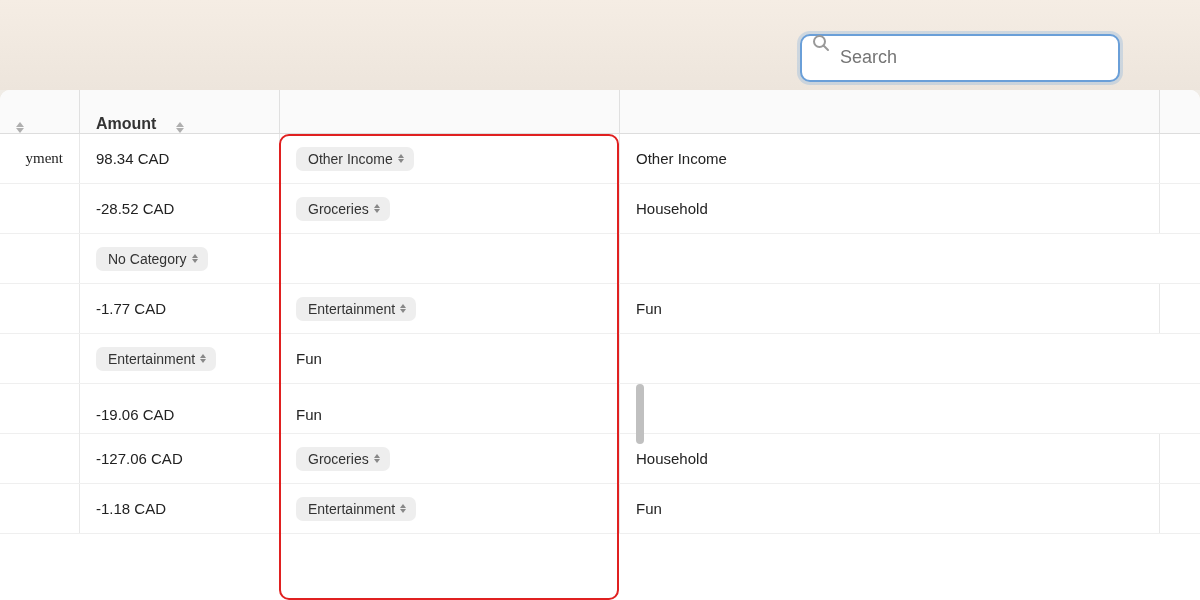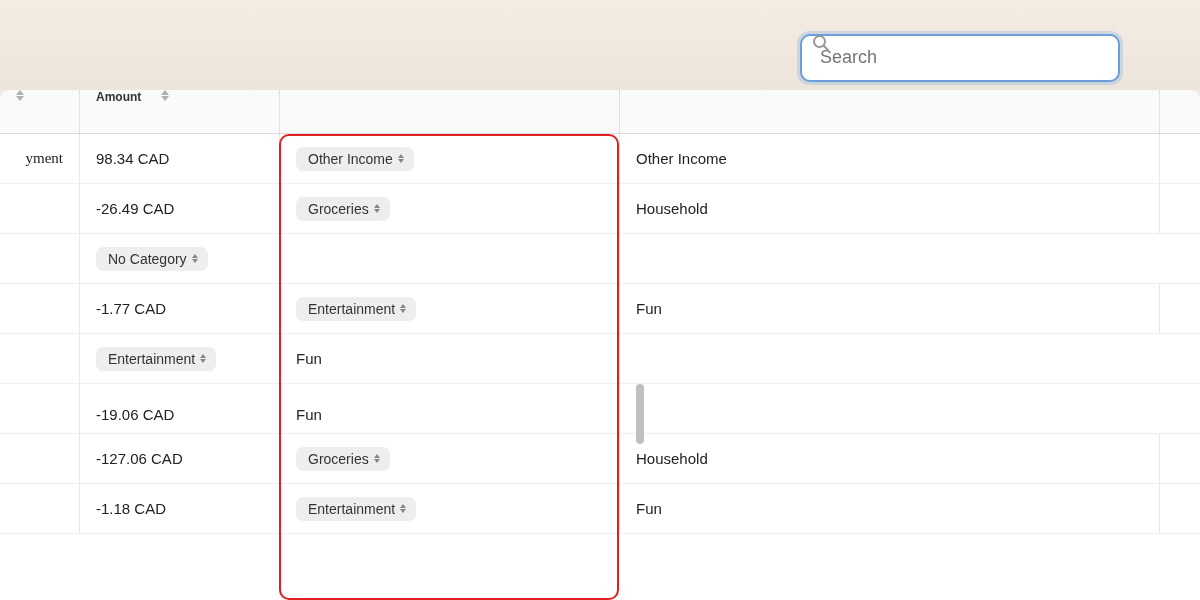--- a/index.html
+++ b/index.html
@@ -37,21 +37,21 @@
       font-size: 16px;
       pointer-events: none;
     }
 
     .search-input {
       width: 320px;
       height: 48px;
       border-radius: 10px;
       border: 2px solid #6a9fd8;
       background: white;
-      padding: 0 16px 0 18px;
+      padding: 0 16px 0 38px;
       font-size: 18px;
       color: #aaa;
       outline: none;
       box-shadow: 0 0 0 3px rgba(100, 160, 220, 0.25);
       margin-top: 25px;
     }
 
     .table-area {
       flex: 1;
       background: white;
@@ -66,26 +66,26 @@
     .table-header {
       display: grid;
       grid-template-columns: 80px 200px 340px 1fr 40px;
       border-bottom: 1px solid #ddd;
       background: #fafafa;
       height: 44px;
       align-items: center;
     }
 
     .th {
-      font-size: 12px;
+      font-size: 16px;
       color: #333;
       font-weight: 600;
       padding: 0 16px;
       display: flex;
-      align-items: flex-start;
+      align-items: flex-end;
       gap: 20px;
       border-right: 1px solid #e0e0e0;
       height: 100%;
     }
 
     .th:last-child {
       border-right: none;
     }
 
     .sort-icon {
@@ -268,21 +268,21 @@
       </div>
       <div class="td">
         <span>Other Income</span>
       </div>
       <div class="td"></div>
     </div>
 
     <div class="table-row">
       <div class="td"></div>
       <div class="td amount negative">
-        <span>-26.49 CAD</span>
+        <span>-28.52 CAD</span>
       </div>
       <div class="td">
         <span class="category-badge">
           <span>Groceries</span>
           <span class="badge-chevron">
             <span class="up"></span>
             <span class="down"></span>
           </span>
         </span>
       </div>

